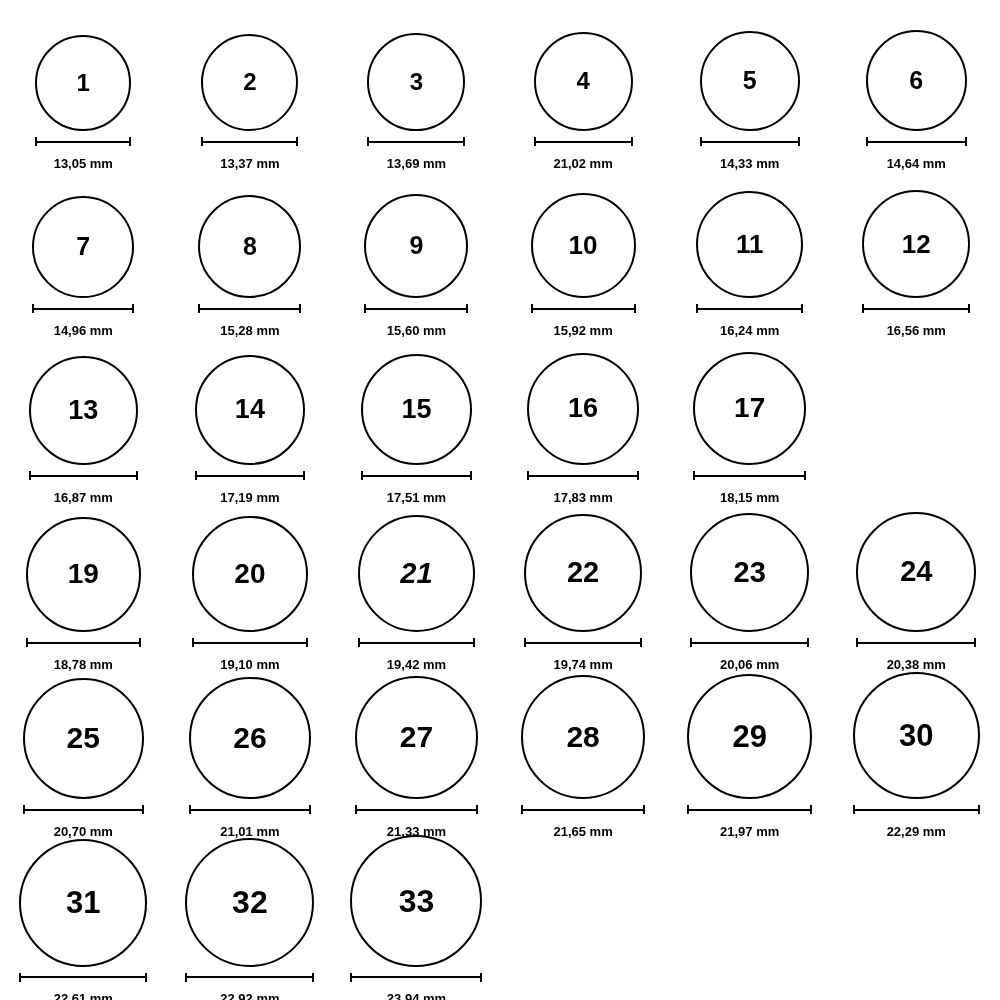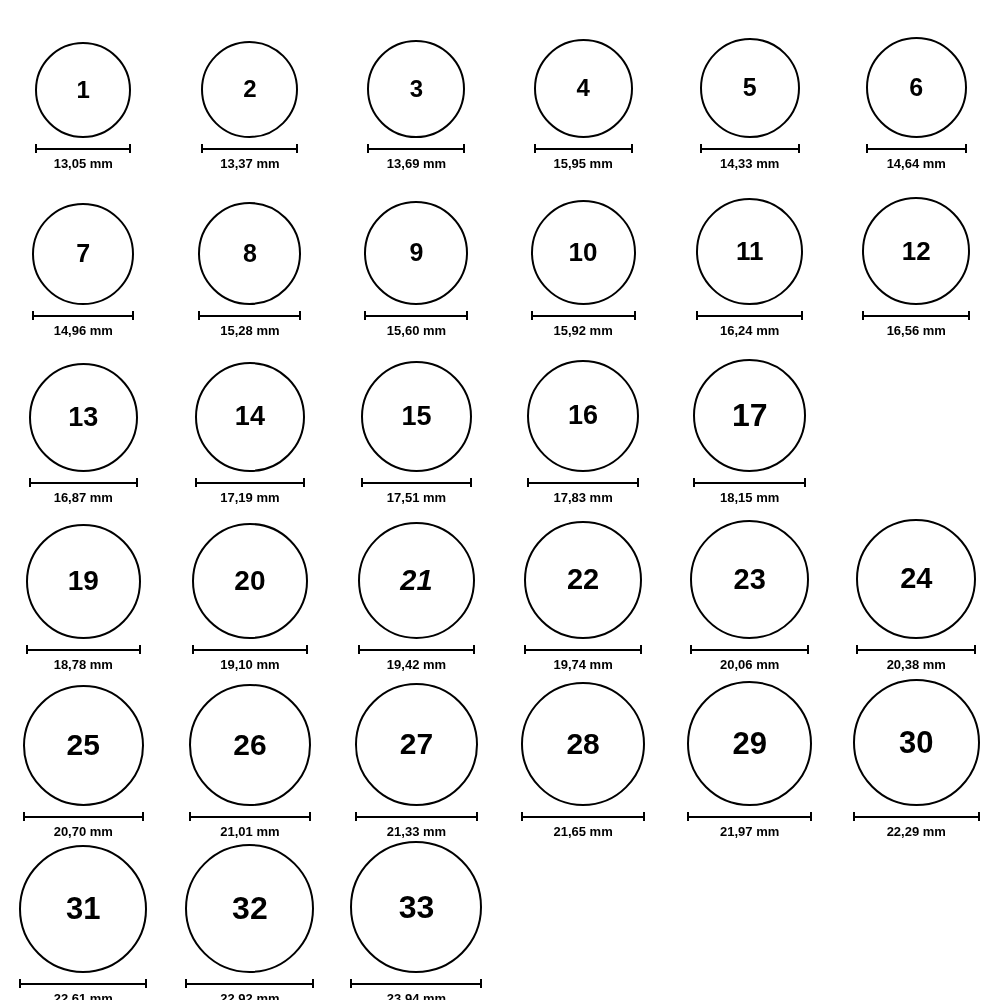--- a/index.html
+++ b/index.html
@@ -77,21 +77,21 @@
     content: "";
     position: absolute;
     left: 0;
     right: 0;
     top: 50%;
     height: 2px;
     background: #000000;
     transform: translateY(-1px);
   }
   .mm-label {
-    margin-top: 3px;
+    margin-top: 10px;
     font-size: 13px;
     font-weight: bold;
     color: #000000;
     white-space: nowrap;
     line-height: 1.1;
   }
 </style>
 </head>
 <body>
 
@@ -132,21 +132,21 @@
       </div>
       <div class="cell">
         <div class="circle-wrap">
           <div class="circle" style="width: 99px; height: 99px;">
             <span class="ring-number" style="font-size: 24px;">4</span>
           </div>
         </div>
         <div class="measure">
           <div class="bar" style="width: 99px;"></div>
         </div>
-        <div class="mm-label">15,95 mm</div>
+        <div class="mm-label">21,02 mm</div>
       </div>
       <div class="cell">
         <div class="circle-wrap">
           <div class="circle" style="width: 100px; height: 100px;">
             <span class="ring-number" style="font-size: 25px;">5</span>
           </div>
         </div>
         <div class="measure">
           <div class="bar" style="width: 100px;"></div>
         </div>
@@ -273,21 +273,21 @@
           </div>
         </div>
         <div class="measure">
           <div class="bar" style="width: 112px;"></div>
         </div>
         <div class="mm-label">17,83 mm</div>
       </div>
       <div class="cell">
         <div class="circle-wrap">
           <div class="circle" style="width: 113px; height: 113px;">
-            <span class="ring-number" style="font-size: 32px;">17</span>
+            <span class="ring-number" style="font-size: 28px;">17</span>
           </div>
         </div>
         <div class="measure">
           <div class="bar" style="width: 113px;"></div>
         </div>
         <div class="mm-label">18,15 mm</div>
       </div>
     </div>
     <div class="row">
       <div class="cell">

